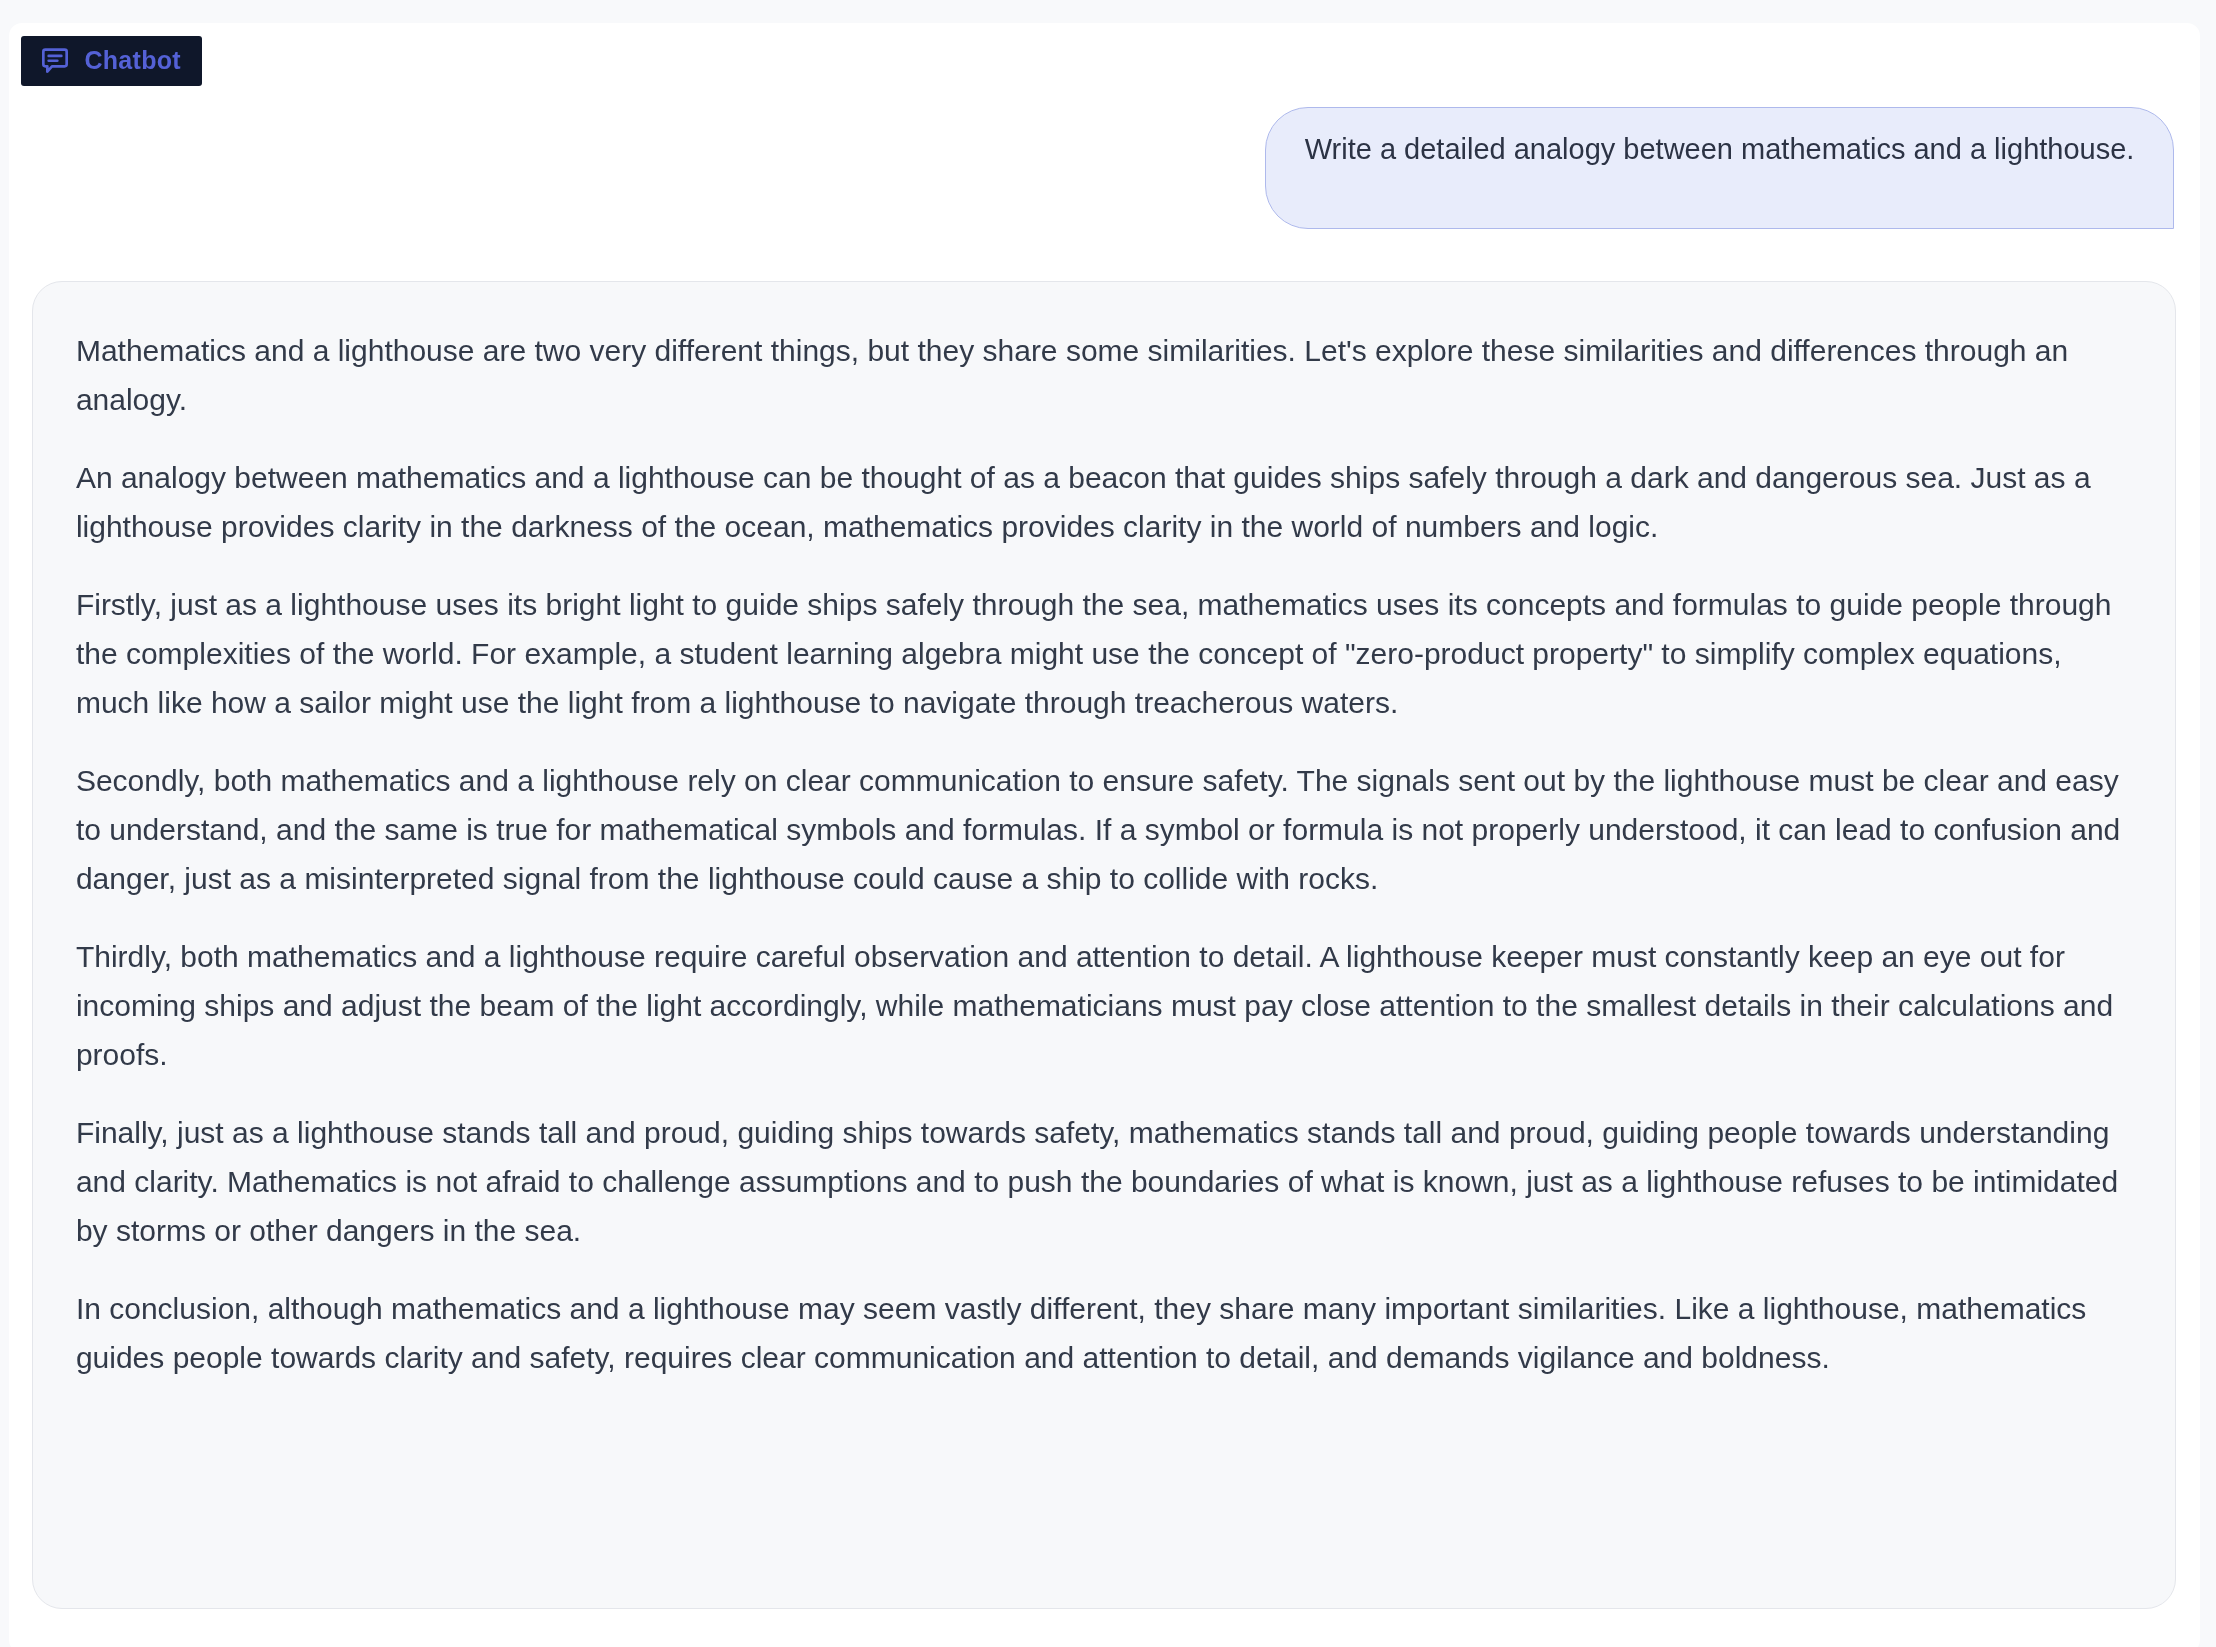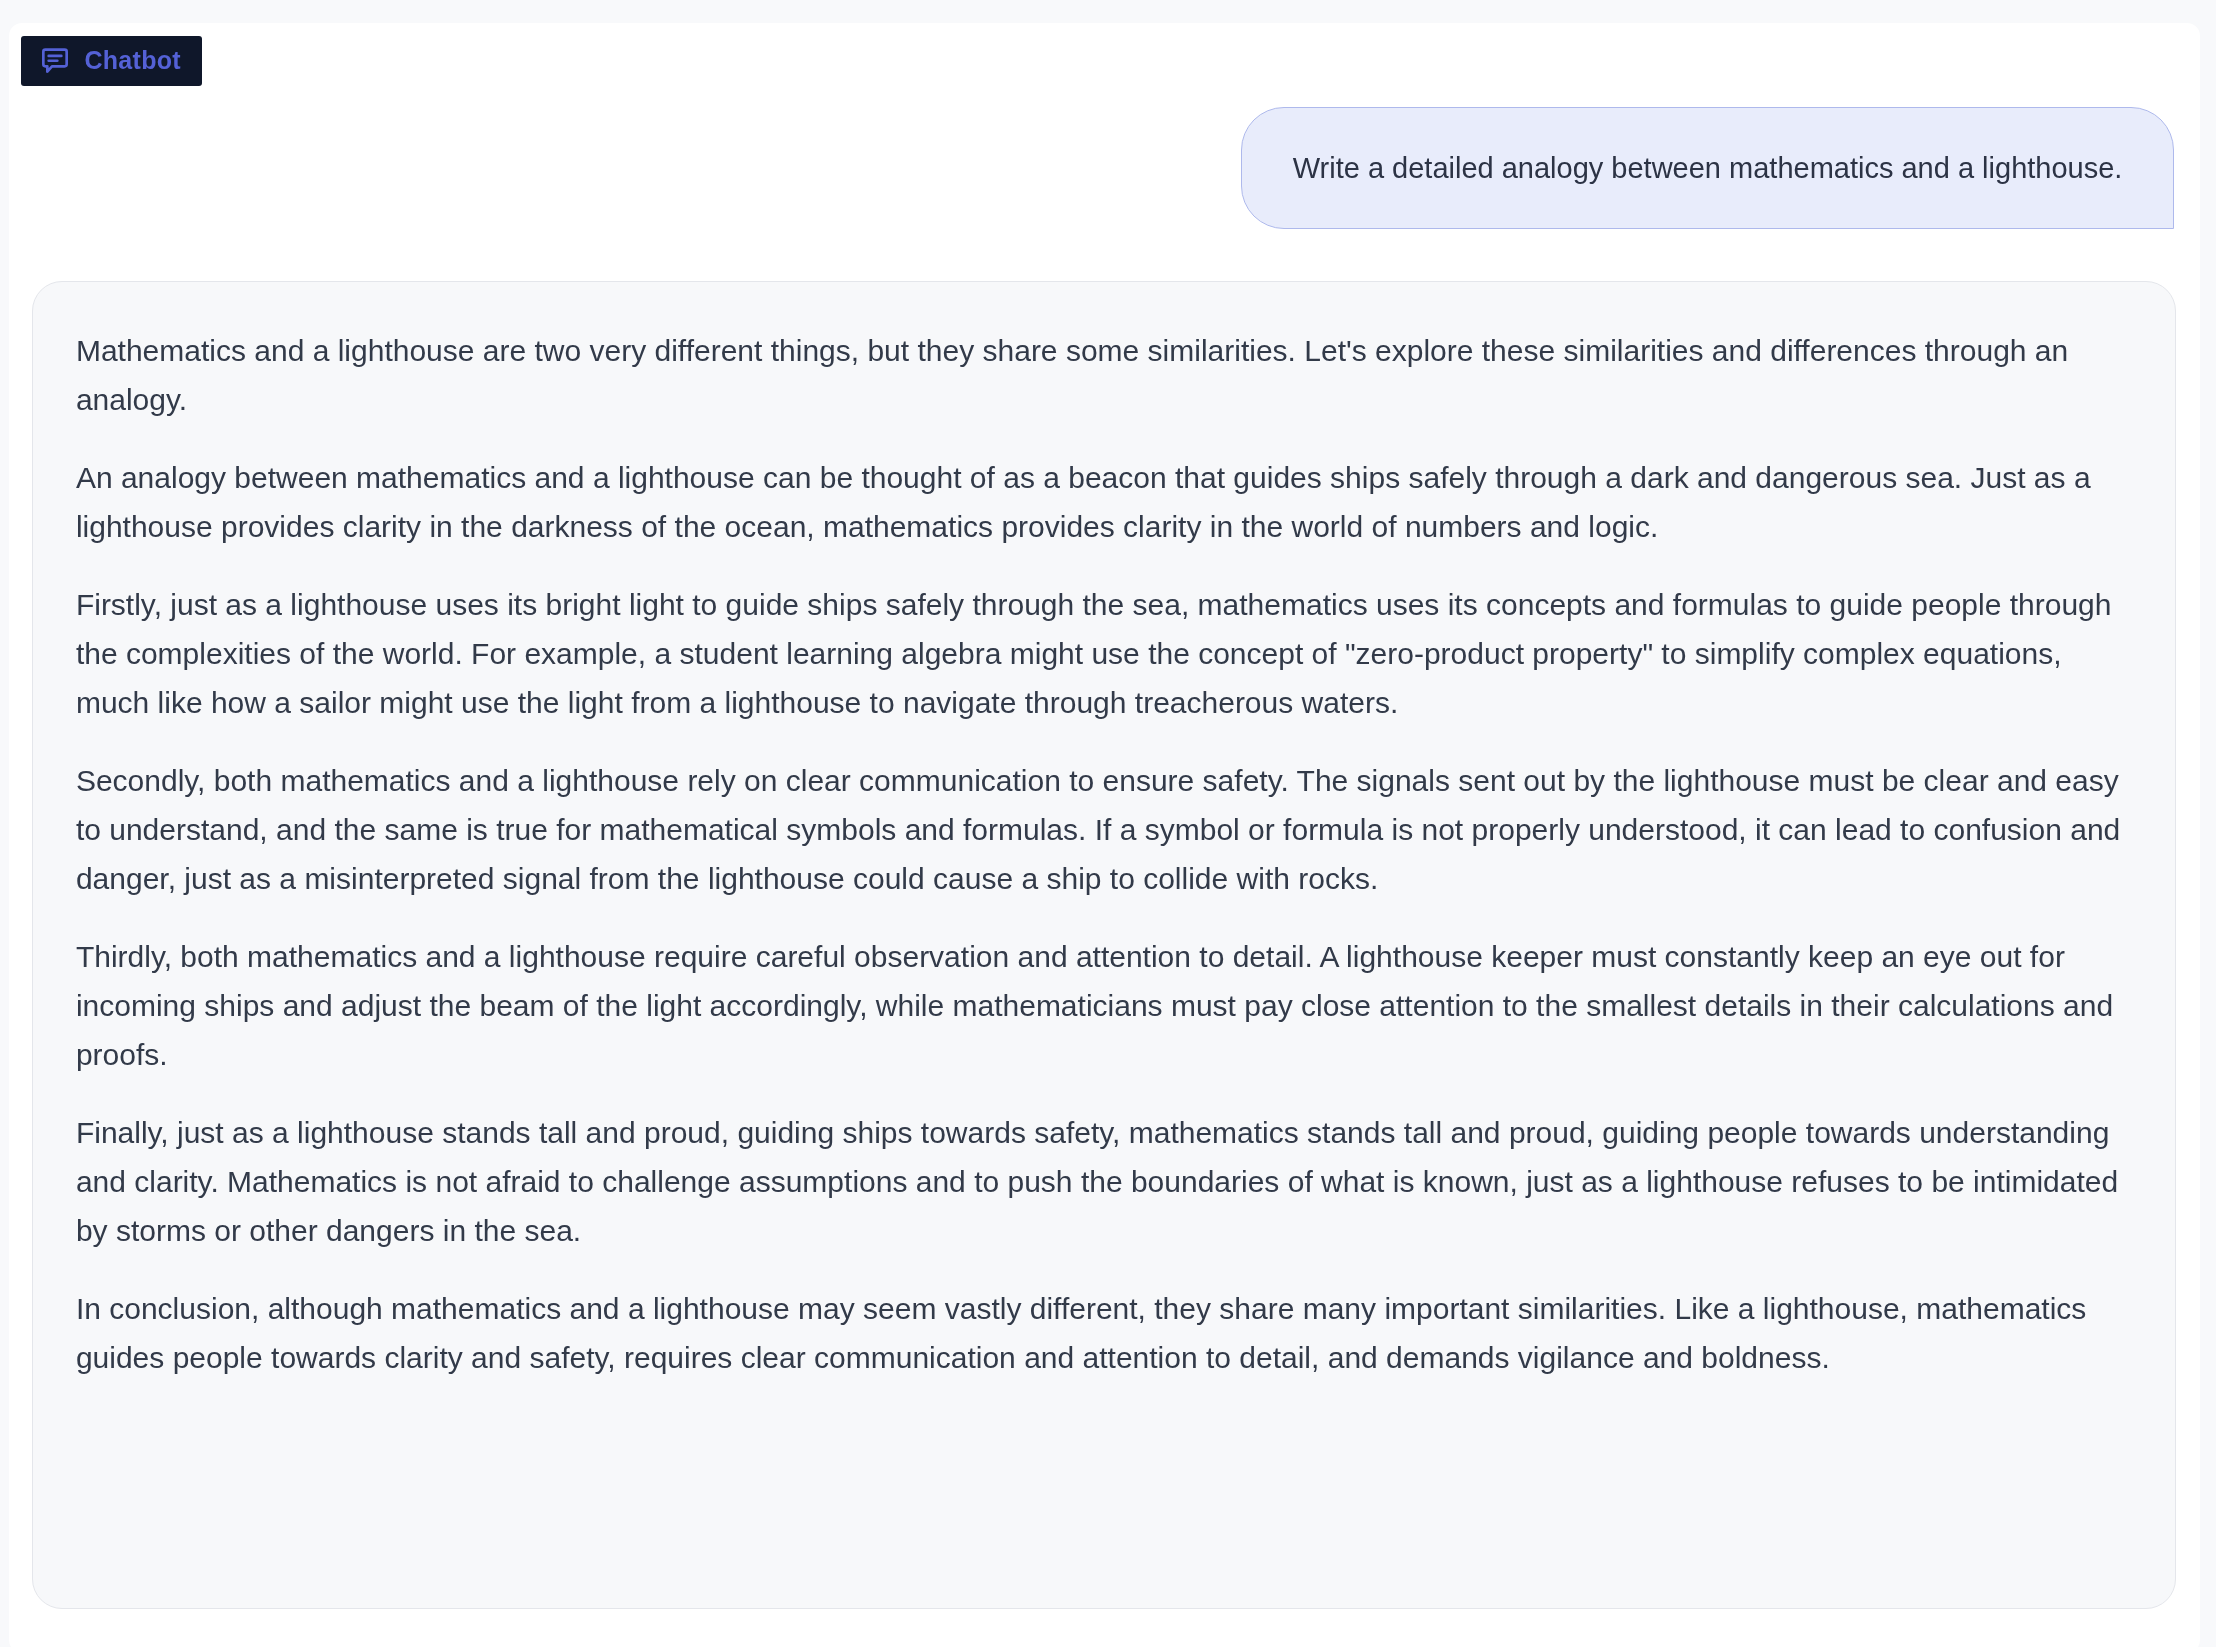--- a/index.html
+++ b/index.html
@@ -46,22 +46,22 @@
   .user-row {
     position: absolute;
     top: 84px;
     right: 26px;
   }
   .user-bubble {
     box-sizing: border-box;
     min-height: 122px;
     max-width: 1106px;
     display: flex;
-    align-items: center;
-    padding: 19px 51px;
+    align-items: flex-start;
+    padding: 19px 39px;
     background: #e8ecfb;
     border: 1.9px solid #aeb9ec;
     border-radius: 43px 43px 0 43px;
     font-size: 29px;
     line-height: 45px;
     color: #2c3345;
   }
   .bot-block {
     position: absolute;
     left: 22.5px;

